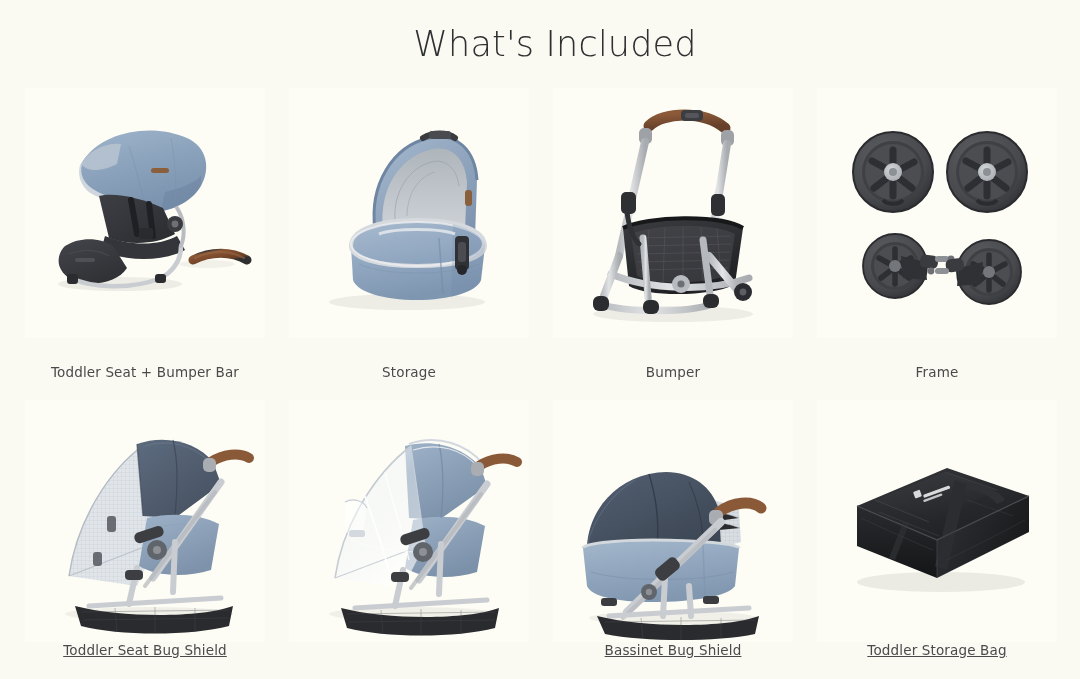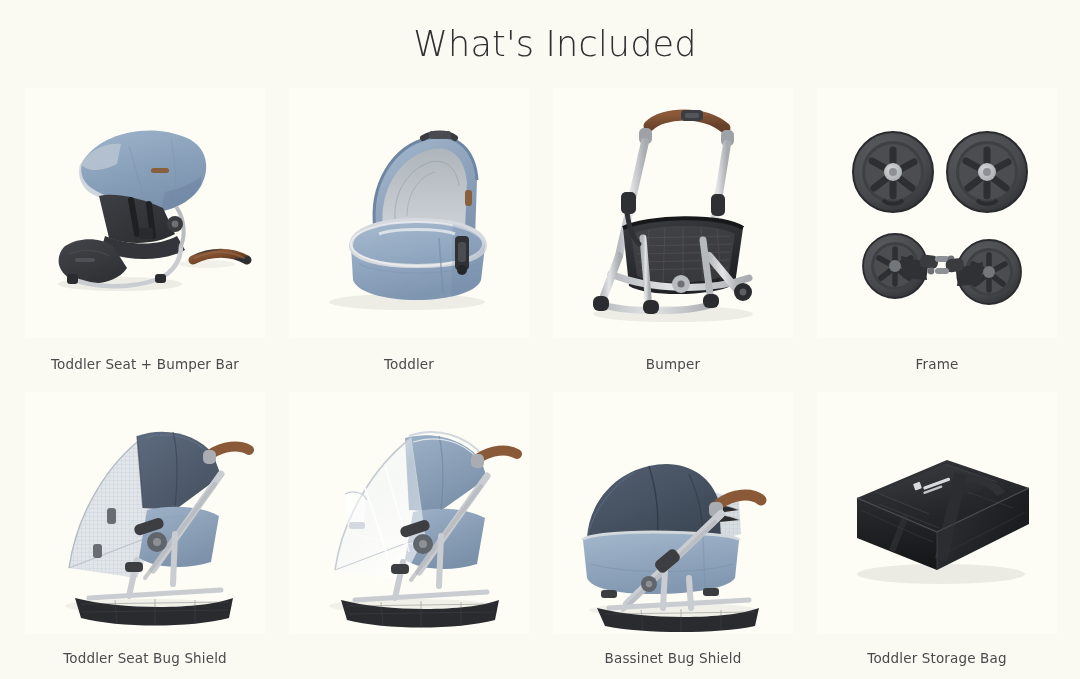--- a/index.html
+++ b/index.html
@@ -65,32 +65,32 @@
     background: #fdfdf6;
     display: flex;
     align-items: center;
     justify-content: center;
     overflow: hidden;
   }
 
   .tile svg { display: block; }
 
   .caption {
-    margin-top: 18px;
+    margin-top: 26px;
     font-size: 13.5px;
     font-weight: 400;
     color: #4a4a4c;
     text-align: center;
     letter-spacing: 0.15px;
     line-height: 1.3;
     font-family: "DejaVu Sans", sans-serif;
   }
 
   .row2 .tile { height: 242px; }
-  .row2 .caption { margin-top: 16px; }
+  .row2 .caption { margin-top: 0; text-decoration: underline; }
 </style>
 </head>
 <body>
 
 <div class="page">
 
   <h1 class="page-title">What's Included</h1>
 
   <div class="grid">
 
@@ -214,21 +214,21 @@
 
           <path d="M164 136 C186 142 196 150 196 158 L192 192 C188 200 176 206 162 209 Z" fill="#6f86a3" opacity="0.22"></path>
 
           <rect x="166" y="148" width="14" height="34" rx="4" fill="#303135"></rect>
           <rect x="169" y="154" width="8" height="20" rx="3" fill="#4b4c51"></rect>
           <circle cx="173" cy="182" r="5" fill="#26272a"></circle>
 
           <path d="M90 146 C106 140 150 140 166 146" stroke="#eef0f2" stroke-width="3" fill="none" opacity="0.75"></path>
         </svg>
       </div>
-      <div class="caption">Toddler</div>
+      <div class="caption">Storage</div>
     </div>
 
     <div class="cell">
       <div class="tile">
         <svg width="240" height="250" viewBox="0 0 240 250">
           <defs>
             <linearGradient id="fr-alu" x1="0" y1="0" x2="1" y2="0">
               <stop offset="0" stop-color="#b6b9bd"></stop>
               <stop offset="0.45" stop-color="#e2e4e6"></stop>
               <stop offset="1" stop-color="#a8abaf"></stop>

